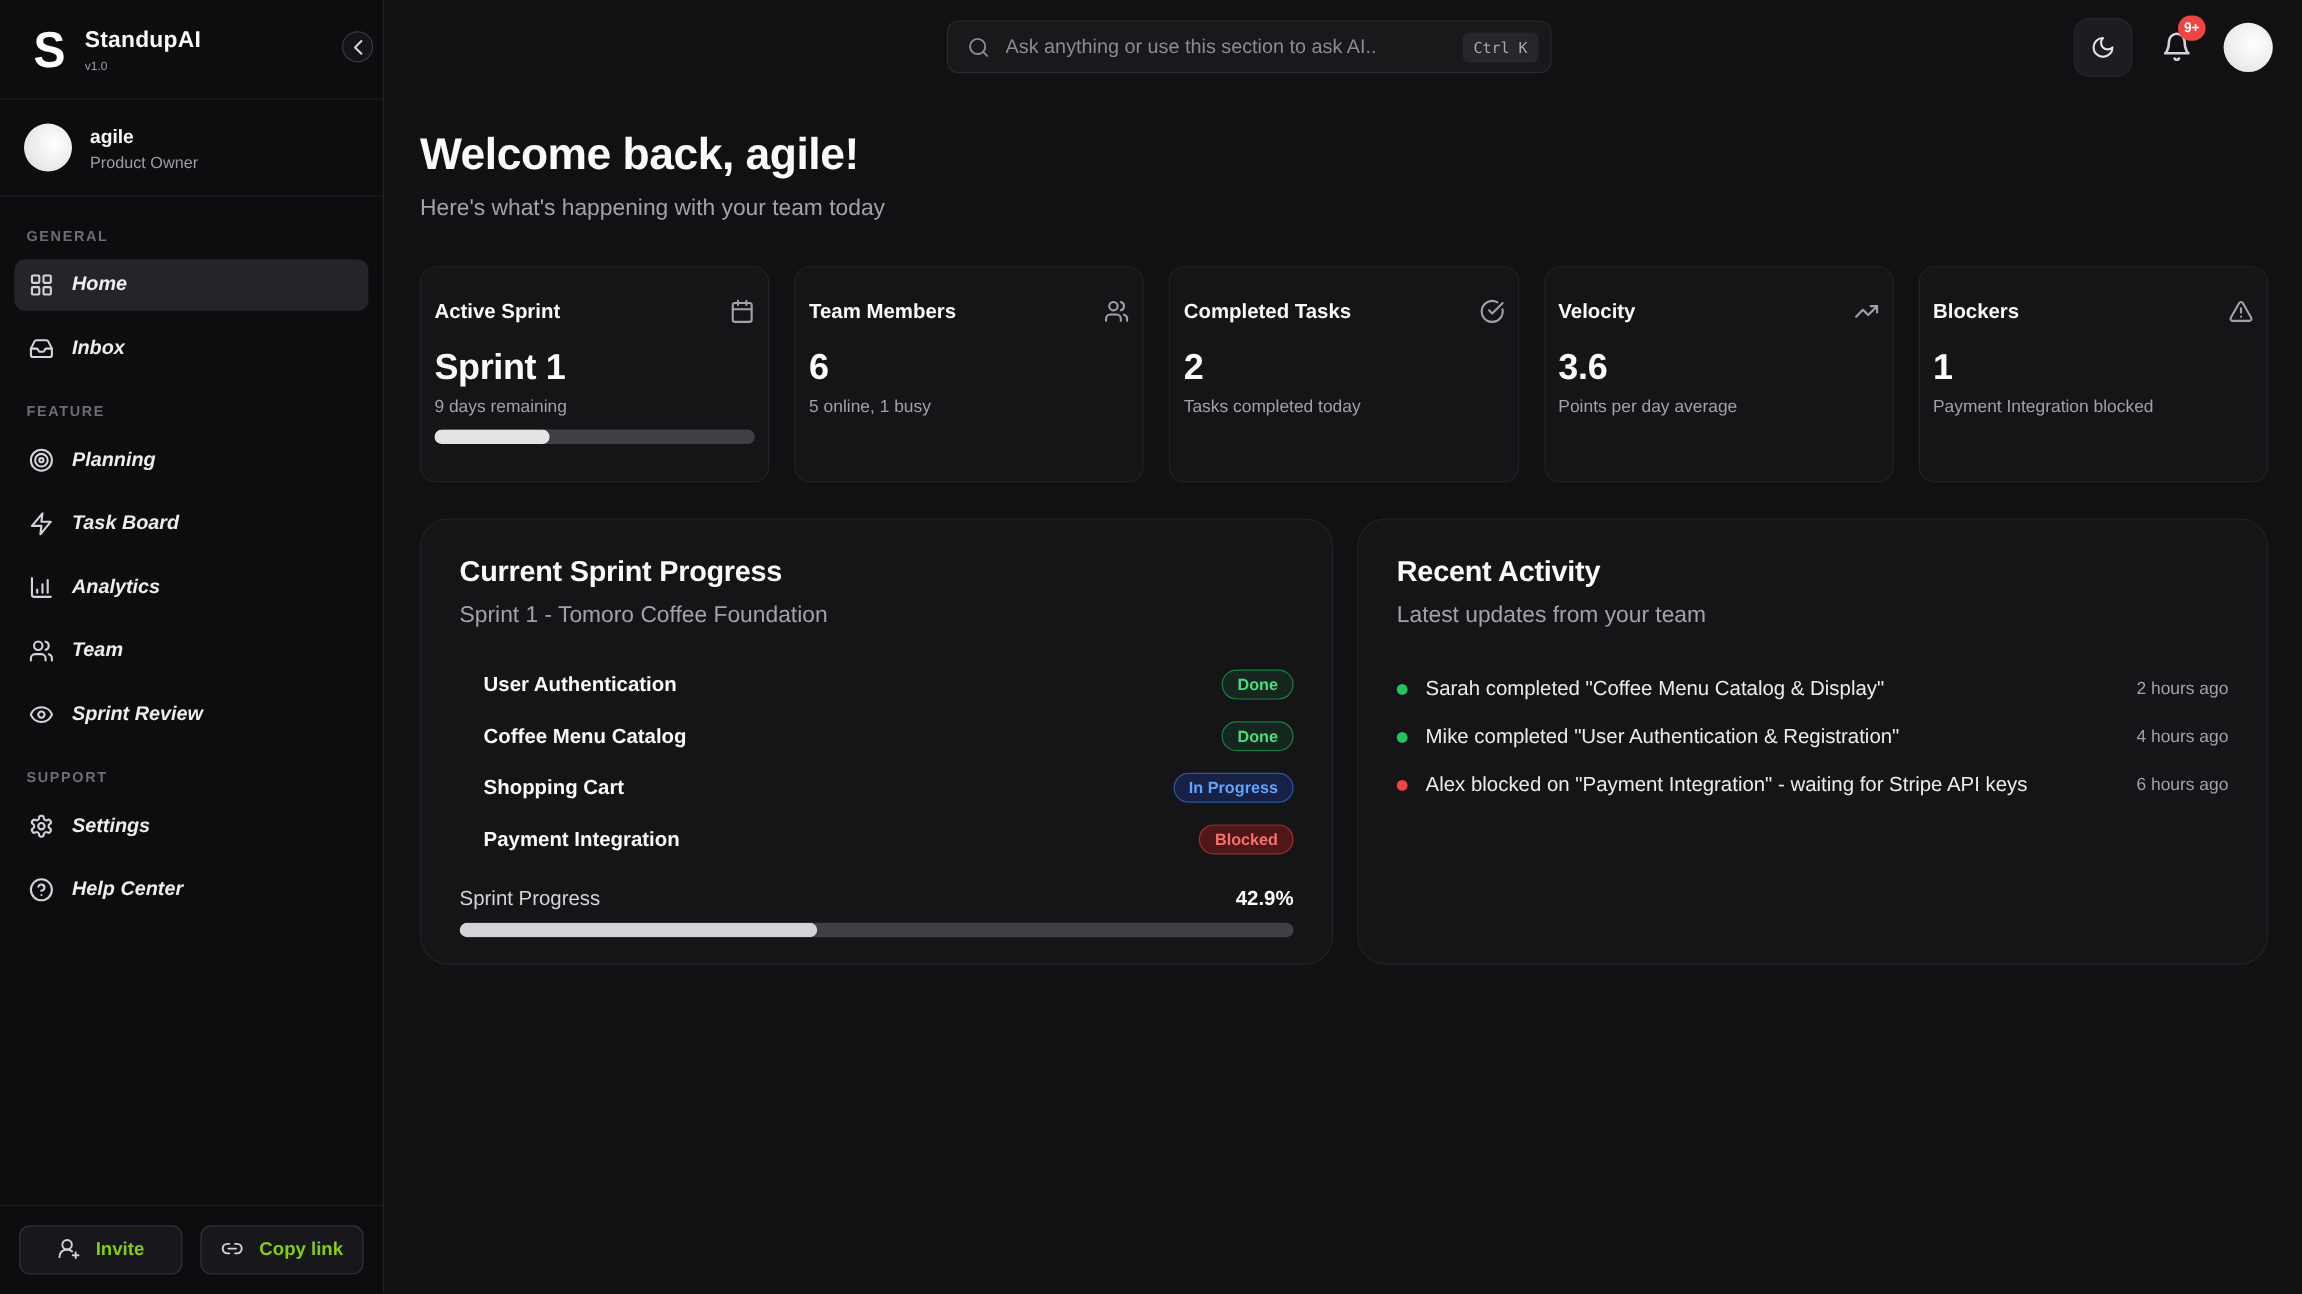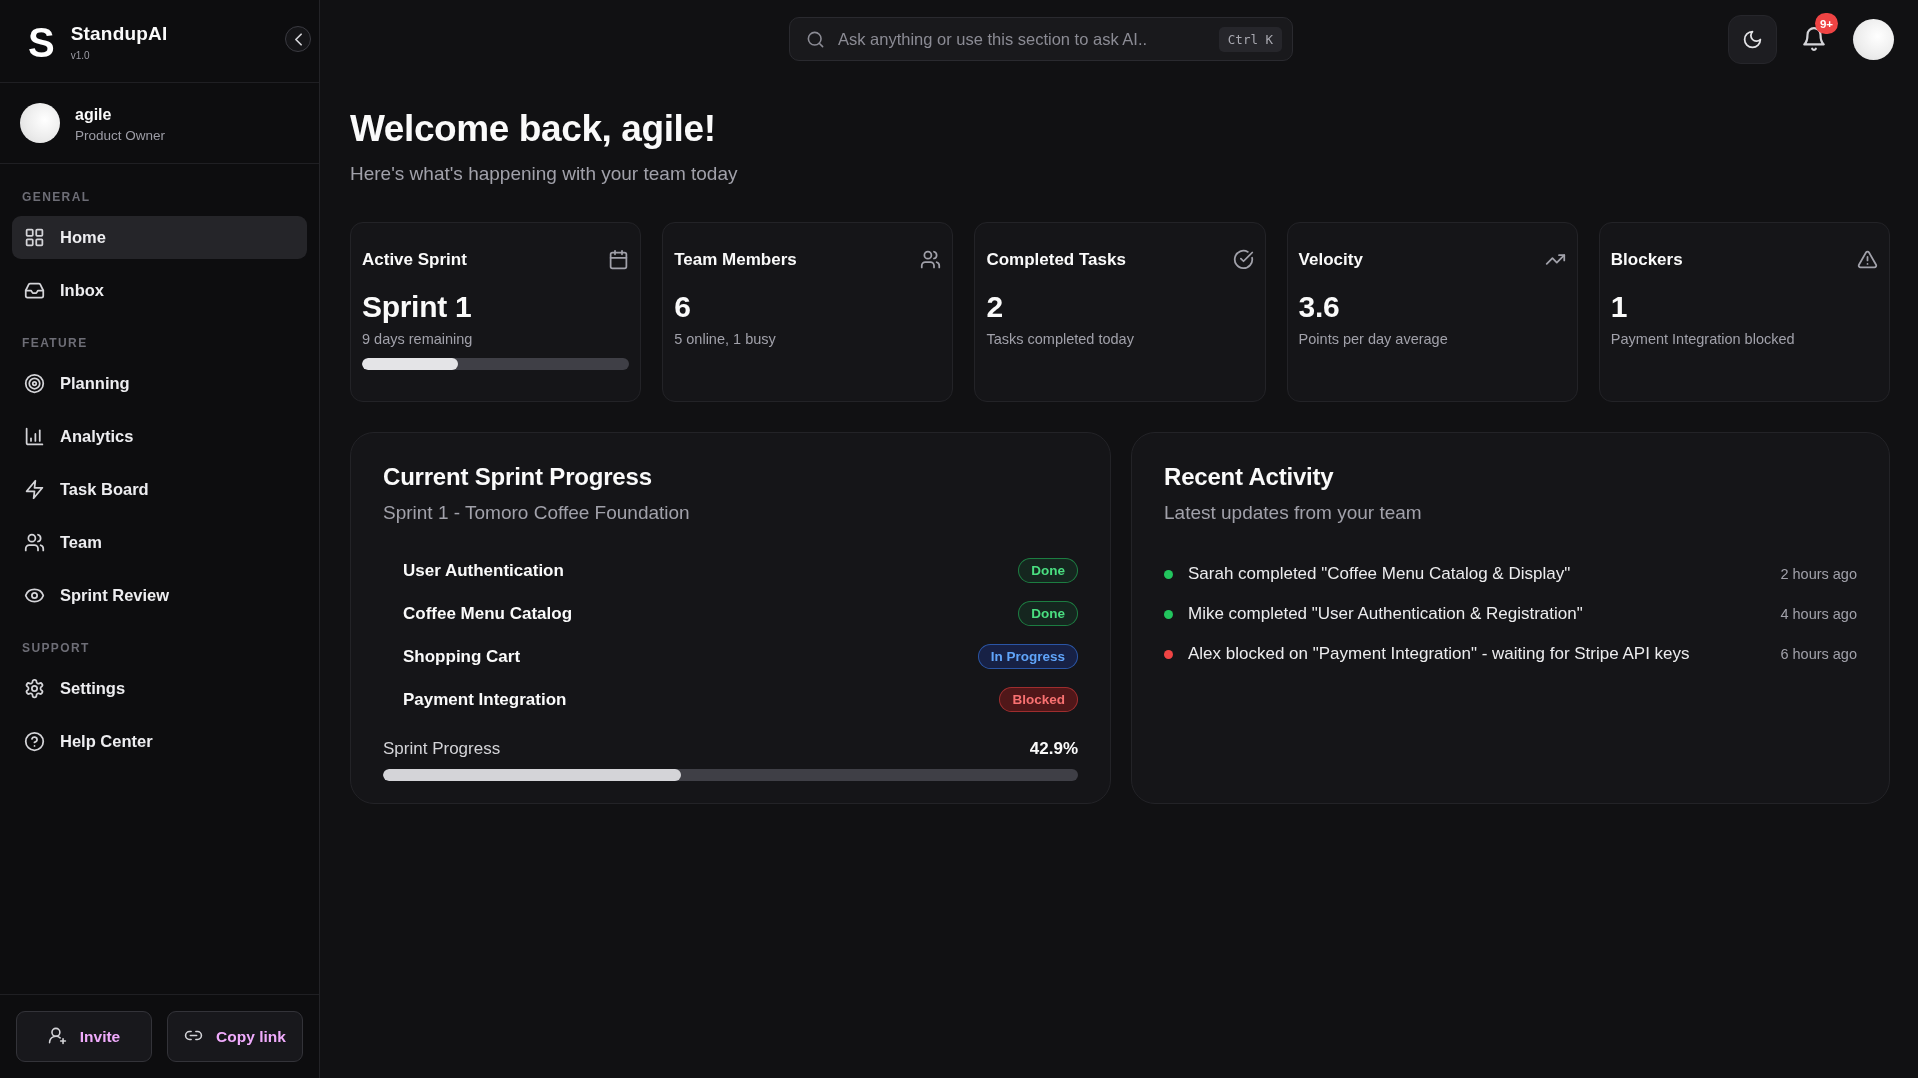--- a/index.html
+++ b/index.html
@@ -41,31 +41,31 @@
 
   nav { flex:1; padding:14px 12px; overflow:hidden; }
   .nav-section { margin-bottom:12px; }
   .nav-section-label {
     font-size:12px; font-weight:700; letter-spacing:1.4px; text-transform:uppercase;
     color:#6d6d76; padding:12px 10px 12px;
   }
   .nav-item {
     display:flex; align-items:center; gap:15px;
     padding:11px 12px; border-radius:9px; margin-bottom:10px;
-    color:#ededf0; font-size:16.5px; font-weight:600; cursor:pointer;
+    color:#ededf0; font-size:16.5px; font-weight:600; cursor:pointer;font-style:italic;
   }
   .nav-item.active { background:#252529; }
   .nav-icon { width:21px; height:21px; color:#d4d4d8; display:flex; }
   .nav-icon svg { width:21px; height:21px; }
 
   .sidebar-footer { border-top:1px solid #1f1f23; padding:16px; display:flex; gap:15px; }
   .footer-btn {
-    flex:1; height:51px; display:flex; align-items:center; justify-content:center; gap:11px;
+    flex:1; height:41px; display:flex; align-items:center; justify-content:center; gap:11px;
     background:#18181c; border:1px solid #333339; border-radius:9px;
-    color:#f0abfc; font-size:15.5px; font-weight:600; cursor:pointer;
+    color:#84cc16; font-size:15.5px; font-weight:600; cursor:pointer;
     font-family:"Liberation Sans", sans-serif;
   }
   .footer-btn svg { width:19px; height:19px; }
 
   
   main { flex:1; min-width:0; position:relative; }
   .topbar { height:78px; position:relative; }
   .search {
     position:absolute; left:469px; top:17px; width:504px; height:44px;
     display:flex; align-items:center; gap:13px;
@@ -219,36 +219,36 @@
                   <circle cx="12" cy="12" r="6"></circle>
                   <circle cx="12" cy="12" r="2"></circle>
                 </svg>
               </span>
     <span class="nav-label">Planning</span>
   </div>
 
   <div class="nav-item">
     <span class="nav-icon">
                 <svg viewBox="0 0 24 24" fill="none" stroke="currentColor" stroke-width="2" stroke-linecap="round" stroke-linejoin="round">
+                  <polygon points="13 2 3 14 12 14 11 22 21 10 12 10 13 2"></polygon>
+                </svg>
+              </span>
+    <span class="nav-label">Task Board</span>
+  </div>
+
+  <div class="nav-item">
+    <span class="nav-icon">
+                <svg viewBox="0 0 24 24" fill="none" stroke="currentColor" stroke-width="2" stroke-linecap="round" stroke-linejoin="round">
                   <path d="M3 3v16a2 2 0 0 0 2 2h16"></path>
                   <path d="M8 17v-3"></path>
                   <path d="M13 17V9"></path>
                   <path d="M18 17V5"></path>
                 </svg>
               </span>
     <span class="nav-label">Analytics</span>
-  </div>
-
-  <div class="nav-item">
-    <span class="nav-icon">
-                <svg viewBox="0 0 24 24" fill="none" stroke="currentColor" stroke-width="2" stroke-linecap="round" stroke-linejoin="round">
-                  <polygon points="13 2 3 14 12 14 11 22 21 10 12 10 13 2"></polygon>
-                </svg>
-              </span>
-    <span class="nav-label">Task Board</span>
   </div>
 
   <div class="nav-item">
     <span class="nav-icon">
                 <svg viewBox="0 0 24 24" fill="none" stroke="currentColor" stroke-width="2" stroke-linecap="round" stroke-linejoin="round">
                   <path d="M16 21v-2a4 4 0 0 0-4-4H6a4 4 0 0 0-4 4v2"></path>
                   <circle cx="9" cy="7" r="4"></circle>
                   <path d="M22 21v-2a4 4 0 0 0-3-3.87"></path>
                   <path d="M16 3.13a4 4 0 0 1 0 7.75"></path>
                 </svg>

